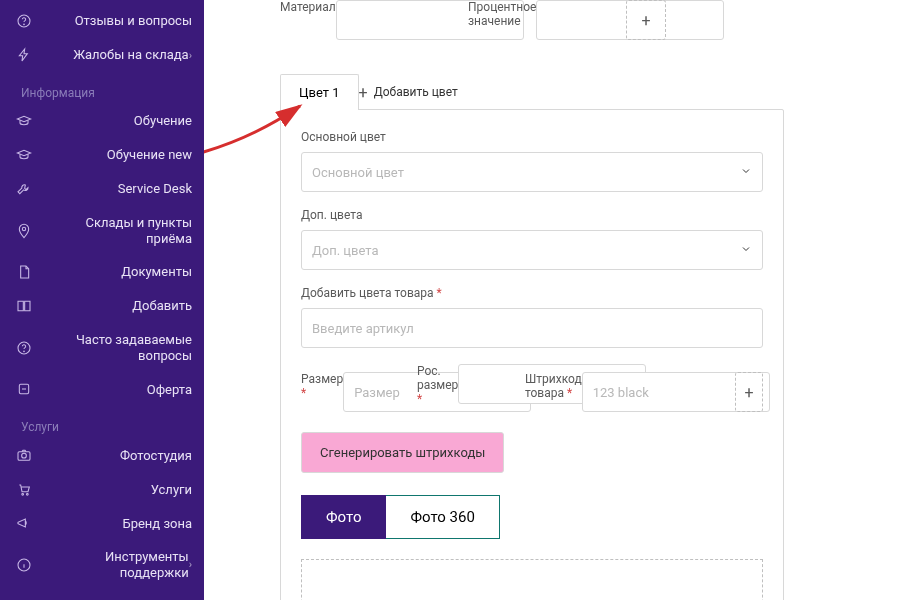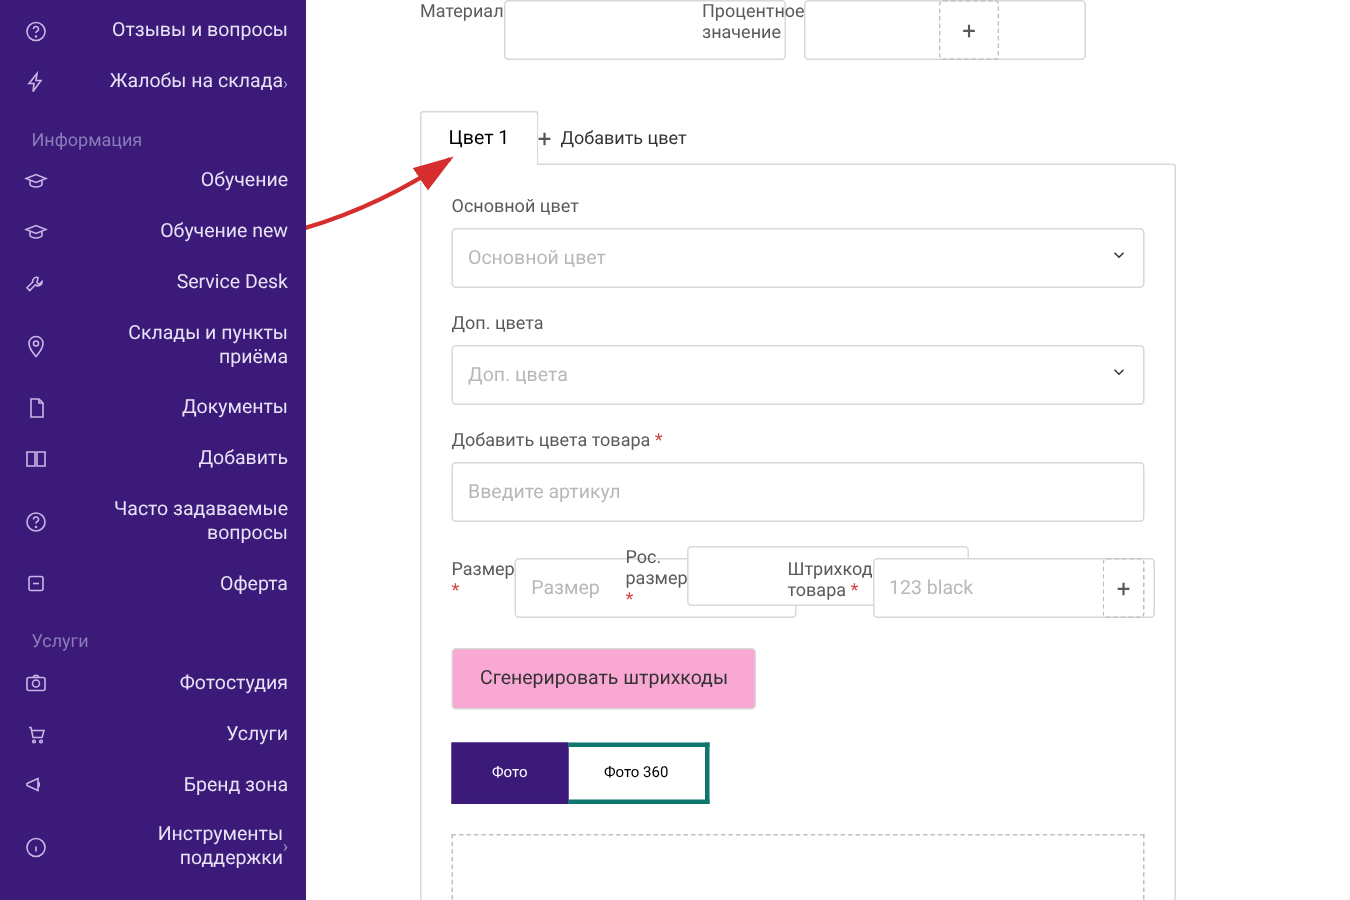--- a/index.html
+++ b/index.html
@@ -31,21 +31,21 @@
     .color-panel { border: 1px solid #d8d8d8; padding: 20px 20px 24px; width: 504px; border-radius: 0 2px 2px 2px; margin-top: -1px; }
     .field-group { margin-bottom: 16px; }
     .field-group .flabel { margin-bottom: 8px; }
 
     .full { width: 100%; }
 
     .size-row { display: flex; gap: 12px; align-items: flex-end; }
     .btn-outline { border: 1px solid #d8d8d8; background: #f9a8d4; padding: 12px 18px; font-size: 13px; border-radius: 3px; cursor: pointer; color: #333; }
 
     .phototabs { display: flex; margin-top: 22px; }
-    .phototab { padding: 12px 24px; font-size: 10px; cursor: pointer; border: 3px solid #0f766e; }
+    .phototab { padding: 12px 24px; font-size: 15px; cursor: pointer; border: 1px solid #0f766e; }
     .phototab.active { background: #3b1a7a; color: #fff; border-color: #3b1a7a; }
     .phototab + .phototab { border-left: none; }
 
     .dropzone { margin-top: 20px; border: 1px dashed #bfbfbf; height: 64px; display: flex; flex-direction: column; align-items: center; justify-content: center; color: #7a7a7a; font-size: 12px; gap: 4px; cursor: pointer; }
 
     .arrow { position: absolute; left: -6px; top: 98px; pointer-events: none; }
     svg.icon-svg { width: 16px; height: 16px; stroke: #d7c9f2; stroke-width: 1.6; fill: none; }
   </style>
 </head>
 <body>

